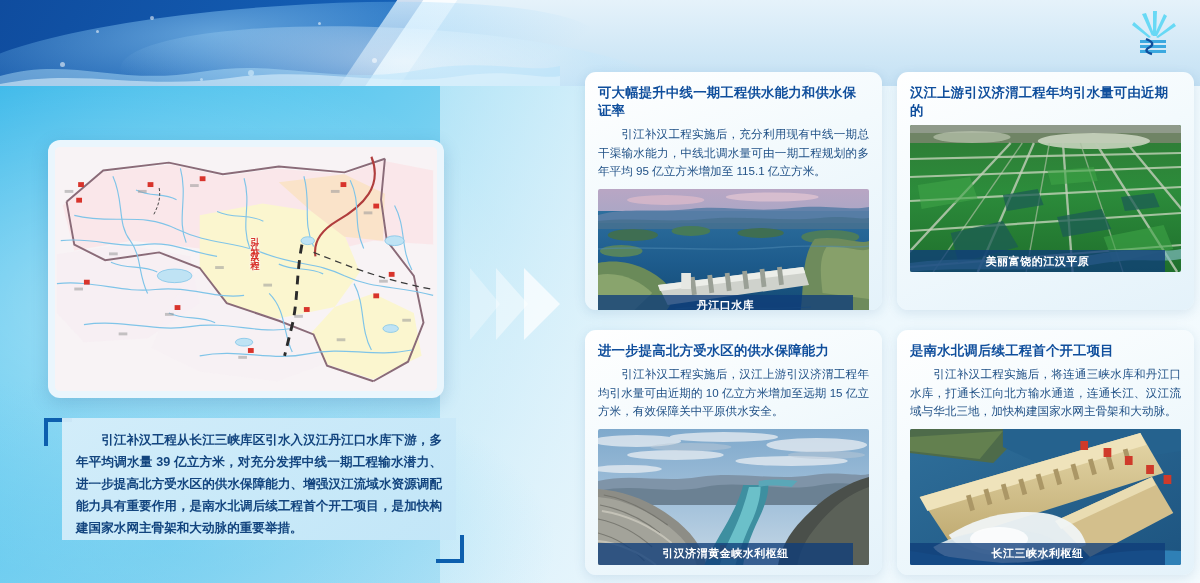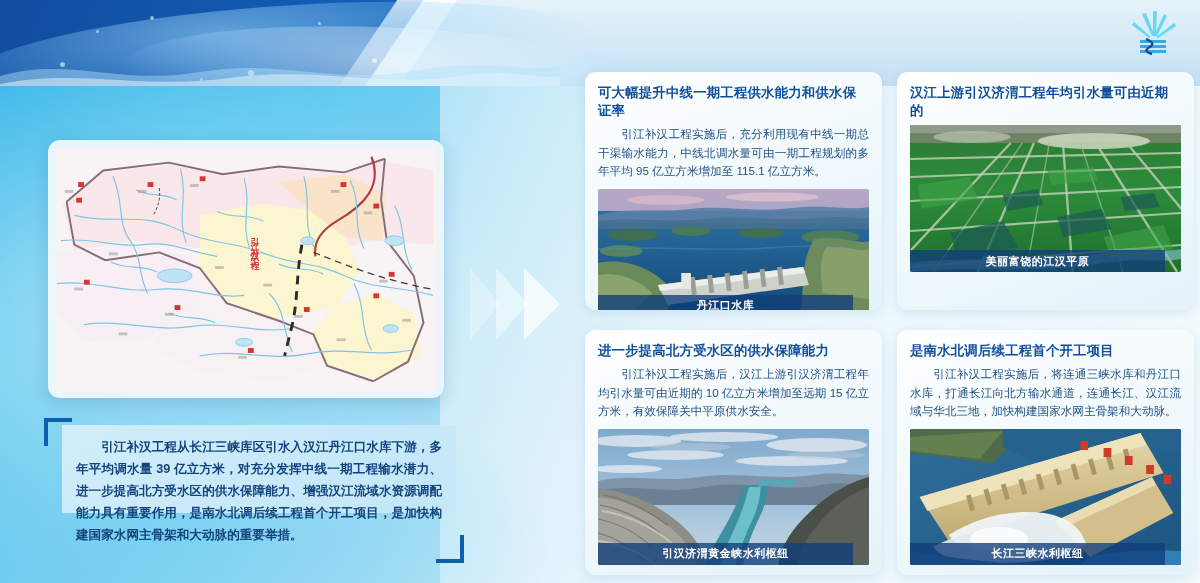--- a/index.html
+++ b/index.html
@@ -104,21 +104,21 @@
   .map-route-label {
     position: absolute; left: 50.5%; top: 34%;
     color: #d8342c; font-size: 9px; font-weight: bold;
     writing-mode: vertical-rl; letter-spacing: 5px;
     text-shadow: 0 0 2px #fff, 0 0 3px #fff;
   }
 
   
   .brief-wrap { position: absolute; left: 44px; top: 418px; width: 420px; height: 145px; }
   .brief-box {
-    position: absolute; left: 18px; top: 7px; width: 394px; height: 88px;
+    position: absolute; left: 18px; top: 0; width: 394px; height: 122px;
     background: linear-gradient(135deg, rgba(214,238,250,.95) 0%, rgba(197,231,248,.92) 100%);
     padding: 11px 14px 18px 14px;
   }
   .brief-text {
     font-size: 12.6px; line-height: 22px; color: #12447e; font-weight: bold;
     text-indent: 2em; text-align: justify;
   }
   .brk { position: absolute; width: 28px; height: 28px; }
   .brk.tl { left: 0; top: 0; border-left: 4px solid #0d5fae; border-top: 4px solid #0d5fae; }
   .brk.br { right: 0; bottom: 0; border-right: 4px solid #0d5fae; border-bottom: 4px solid #0d5fae; }

